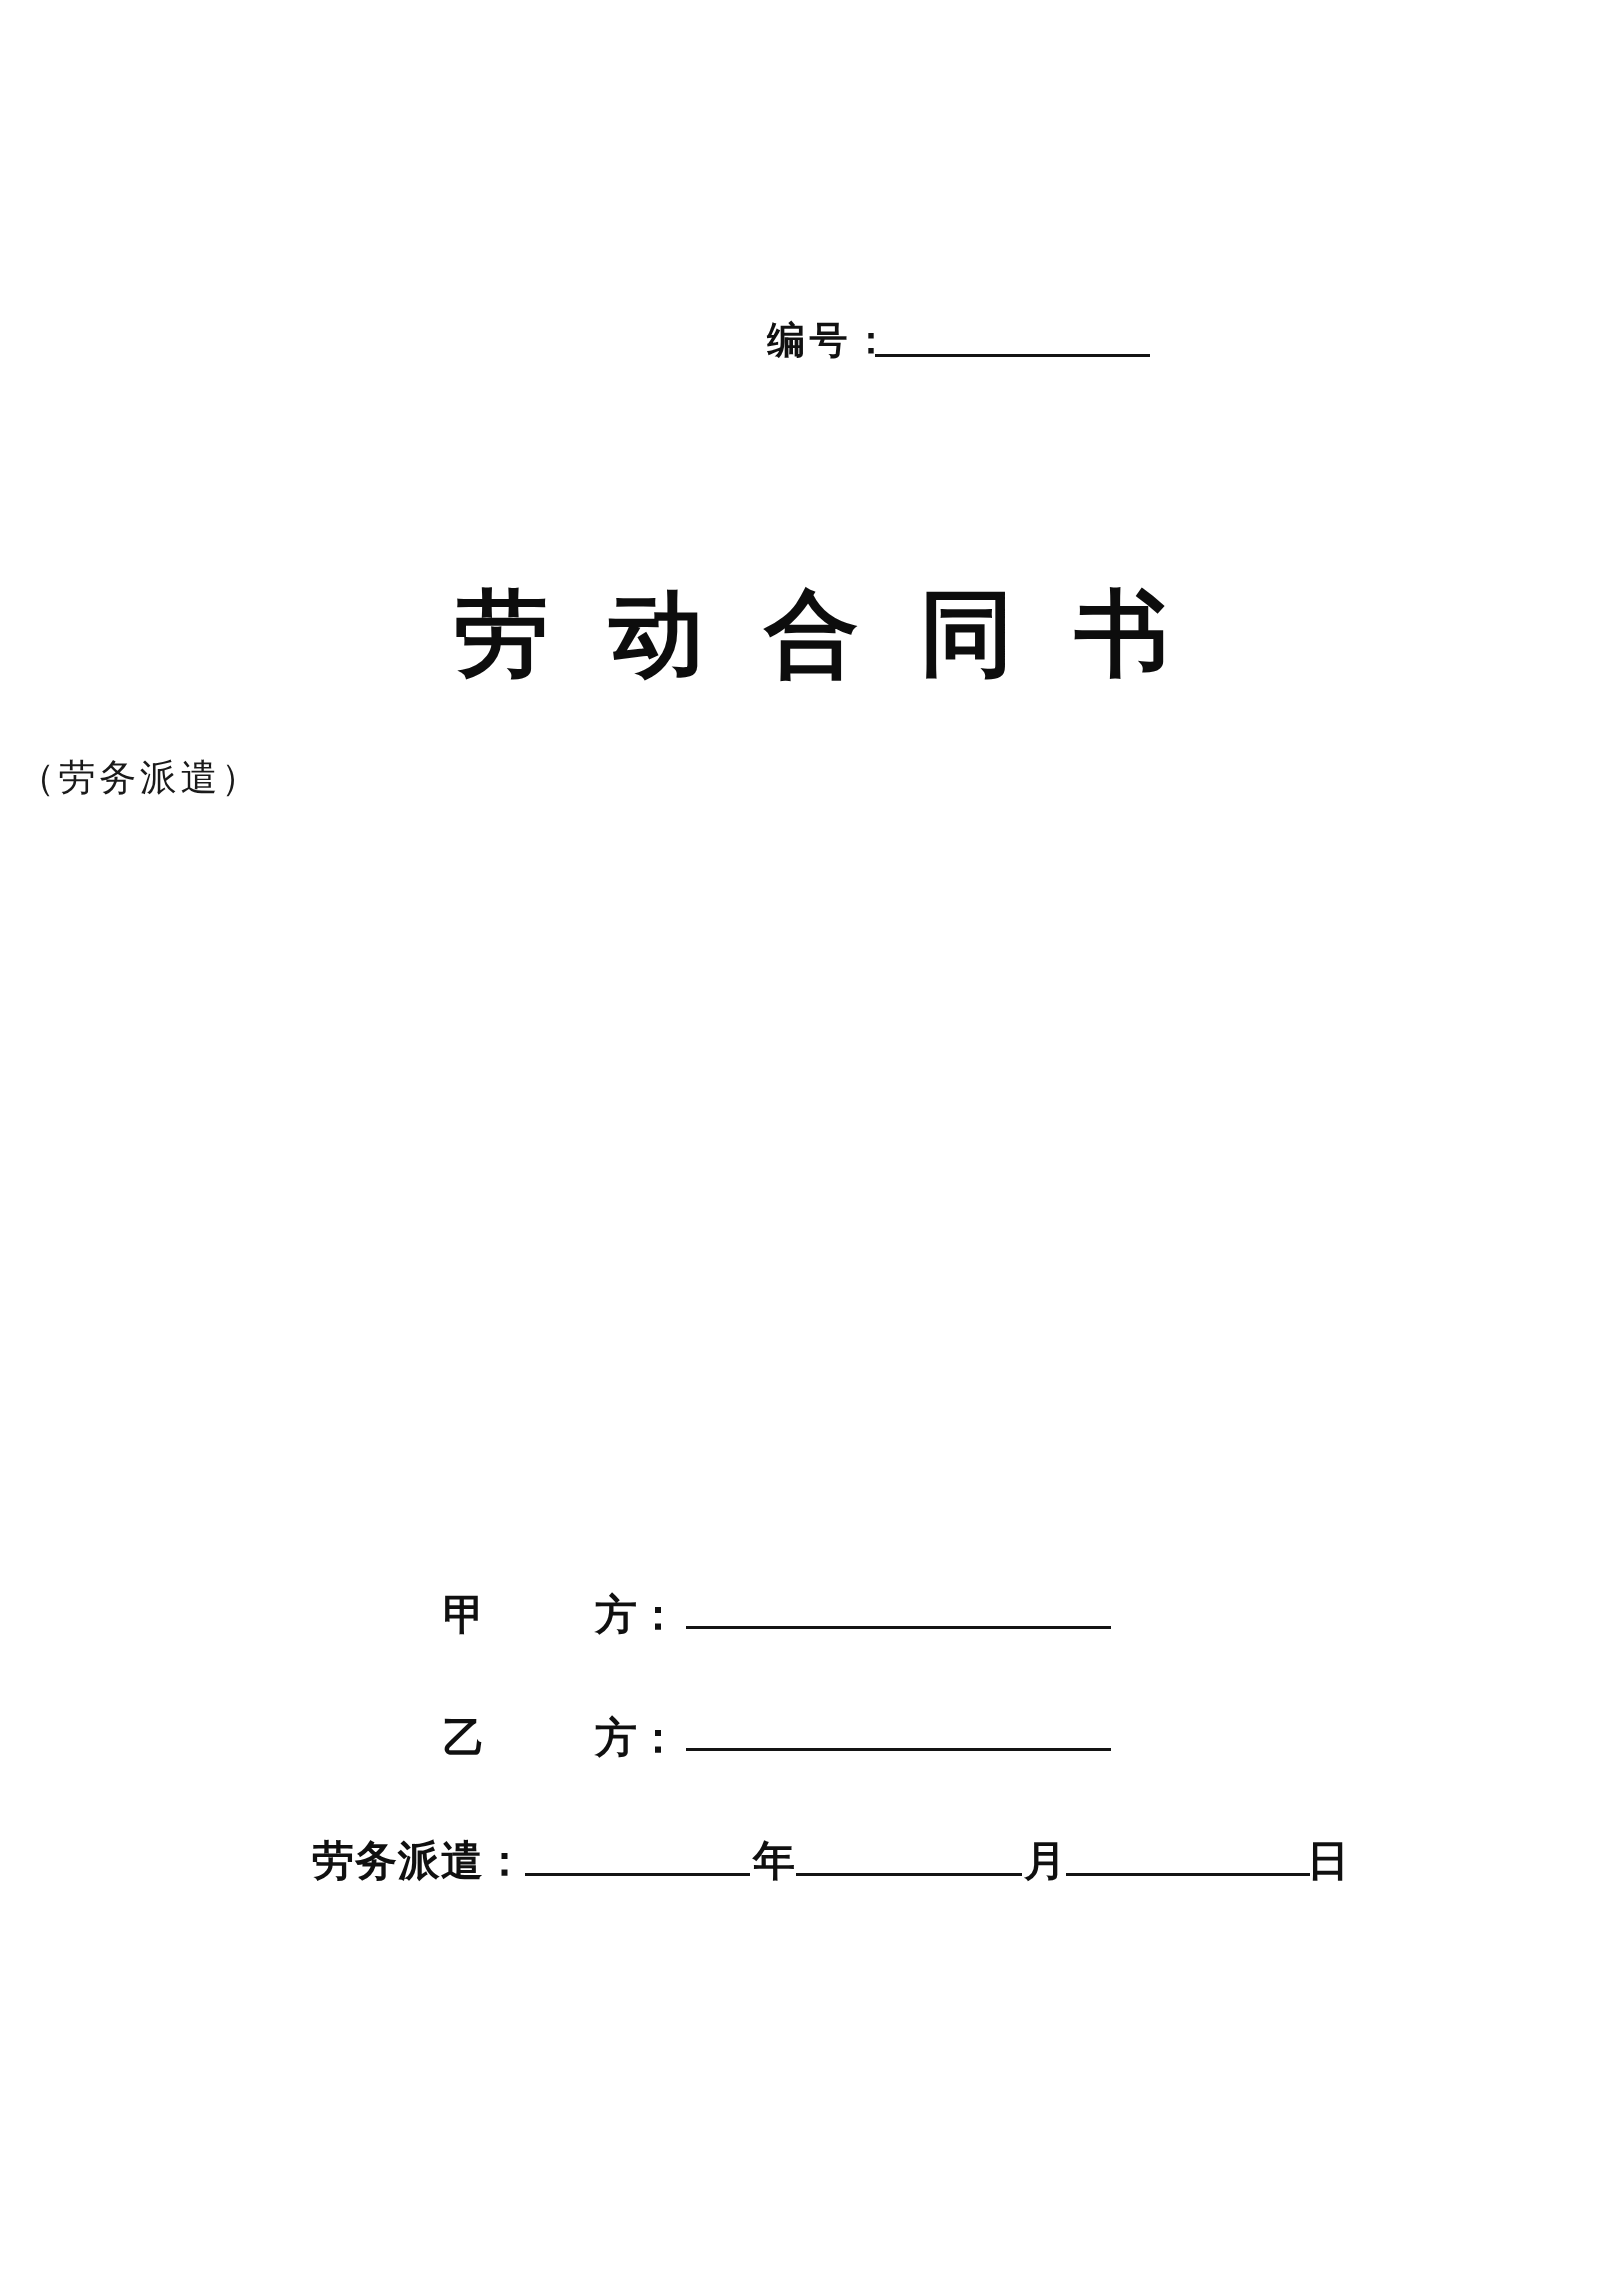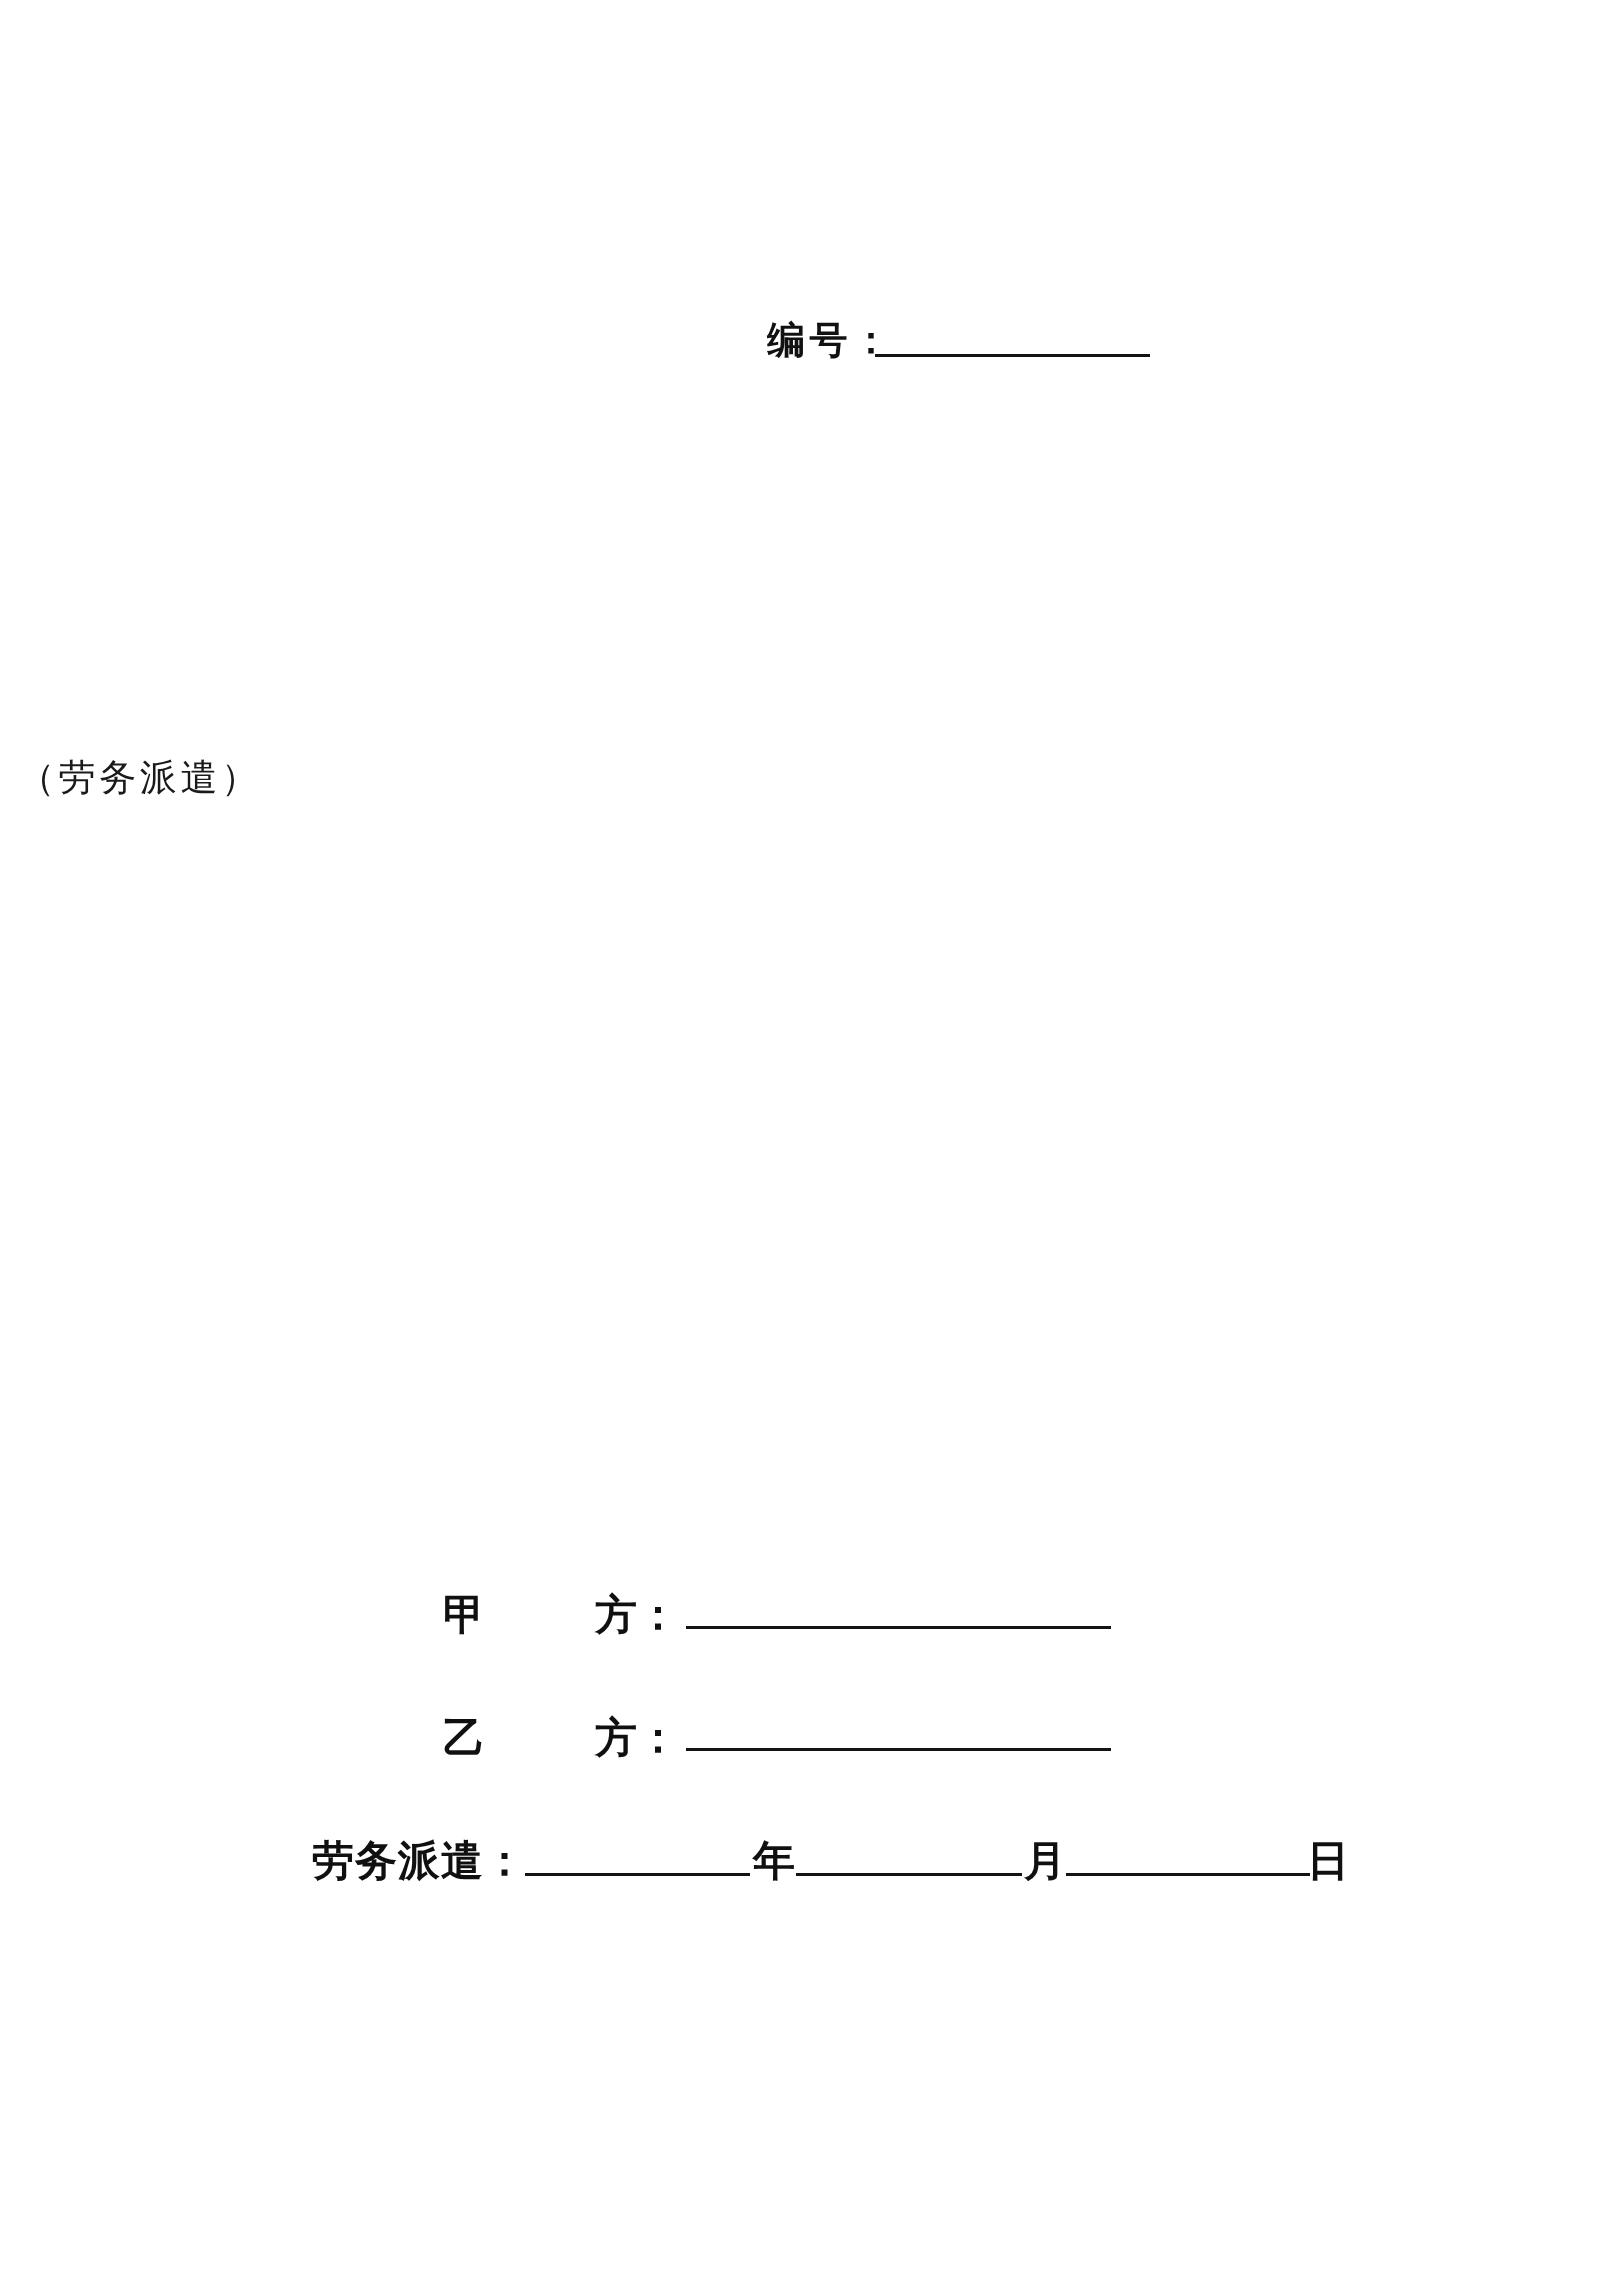--- a/index.html
+++ b/index.html
@@ -85,20 +85,21 @@
   .date-unit-day   { left: 1307px; top: 1833px; }
 </style>
 </head>
 <body>
 
 <div class="page">
 
   <span class="abs number-label">编号：</span>
   <div class="line number-line"></div>
 
+  <div class="abs doc-title">劳动合同书</div>
 
   <div class="abs doc-subtitle">（劳务派遣）</div>
 
   <span class="abs party-char party-a-char">甲</span>
   <span class="abs party-suffix party-a-suffix">方：</span>
   <div class="line party-a-line"></div>
 
   <span class="abs party-char party-b-char">乙</span>
   <span class="abs party-suffix party-b-suffix">方：</span>
   <div class="line party-b-line"></div>

